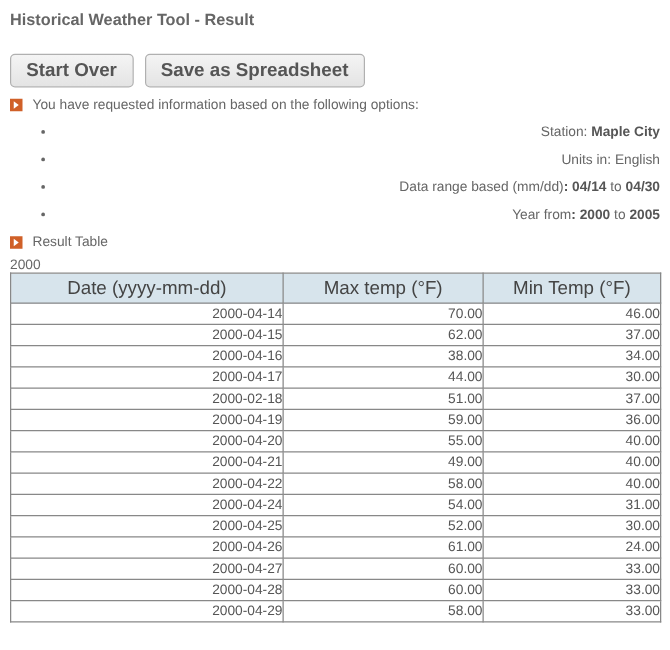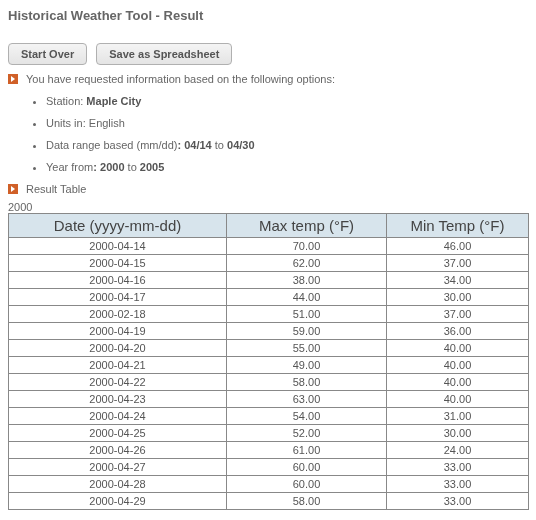--- a/index.html
+++ b/index.html
@@ -19,21 +19,21 @@
     color: #666666;
     margin: 2px 0 20px 0;
   }
   .btn-row { margin: 4px 0 8px 0; }
   button.btn {
     background: linear-gradient(#f4f4f4, #e4e4e4);
     border: 1px solid #b0b0b0;
     border-radius: 4px;
     padding: 4px 12px;
     font-family: inherit;
-    font-size: 11px;
+    font-size: 15px;
     font-weight: bold;
     color: #555;
     cursor: pointer;
     margin-right: 6px;
   }
   .arrow-line {
     display: flex;
     align-items: center;
     margin: 6px 0 6px 0;
   }
@@ -57,20 +57,21 @@
     border-left: 4px solid #ffffff;
   }
   ul.opts {
     margin: 4px 0 10px 38px;
     padding: 0;
     list-style-type: disc;
   }
   ul.opts li {
     margin: 10px 0;
     color: #666;
+    text-align: right;
   }
   .b { font-weight: bold; color: #555; }
   .year-heading {
     font-size: 11px;
     color: #666;
     margin: 2px 0 0 0;
   }
   table.data {
     width: 520px;
     border-collapse: collapse;
@@ -83,22 +84,22 @@
     font-weight: normal;
     font-size: 15px;
     color: #444;
     padding: 3px 4px;
     text-align: center;
   }
   table.data td {
     border: 1px solid #888;
     font-size: 11px;
     color: #555;
-    padding: 2px 16px;
-    text-align: center;
+    padding: 2px 0;
+    text-align: right;
     background: #fff;
   }
   table.data th:nth-child(1), table.data td:nth-child(1) { width: 218px; }
   table.data th:nth-child(2), table.data td:nth-child(2) { width: 160px; }
   table.data th:nth-child(3), table.data td:nth-child(3) { width: 142px; }
 </style>
 </head>
 <body>
 
 <div class="wrap">
@@ -185,25 +186,20 @@
           <td>2000-04-21</td>
           <td>49.00</td>
           <td>40.00</td>
         </tr>
         <tr>
           <td>2000-04-22</td>
           <td>58.00</td>
           <td>40.00</td>
         </tr>
         <tr>
-          <td>2000-04-23</td>
-          <td>63.00</td>
-          <td>40.00</td>
-        </tr>
-        <tr>
           <td>2000-04-24</td>
           <td>54.00</td>
           <td>31.00</td>
         </tr>
         <tr>
           <td>2000-04-25</td>
           <td>52.00</td>
           <td>30.00</td>
         </tr>
         <tr>

